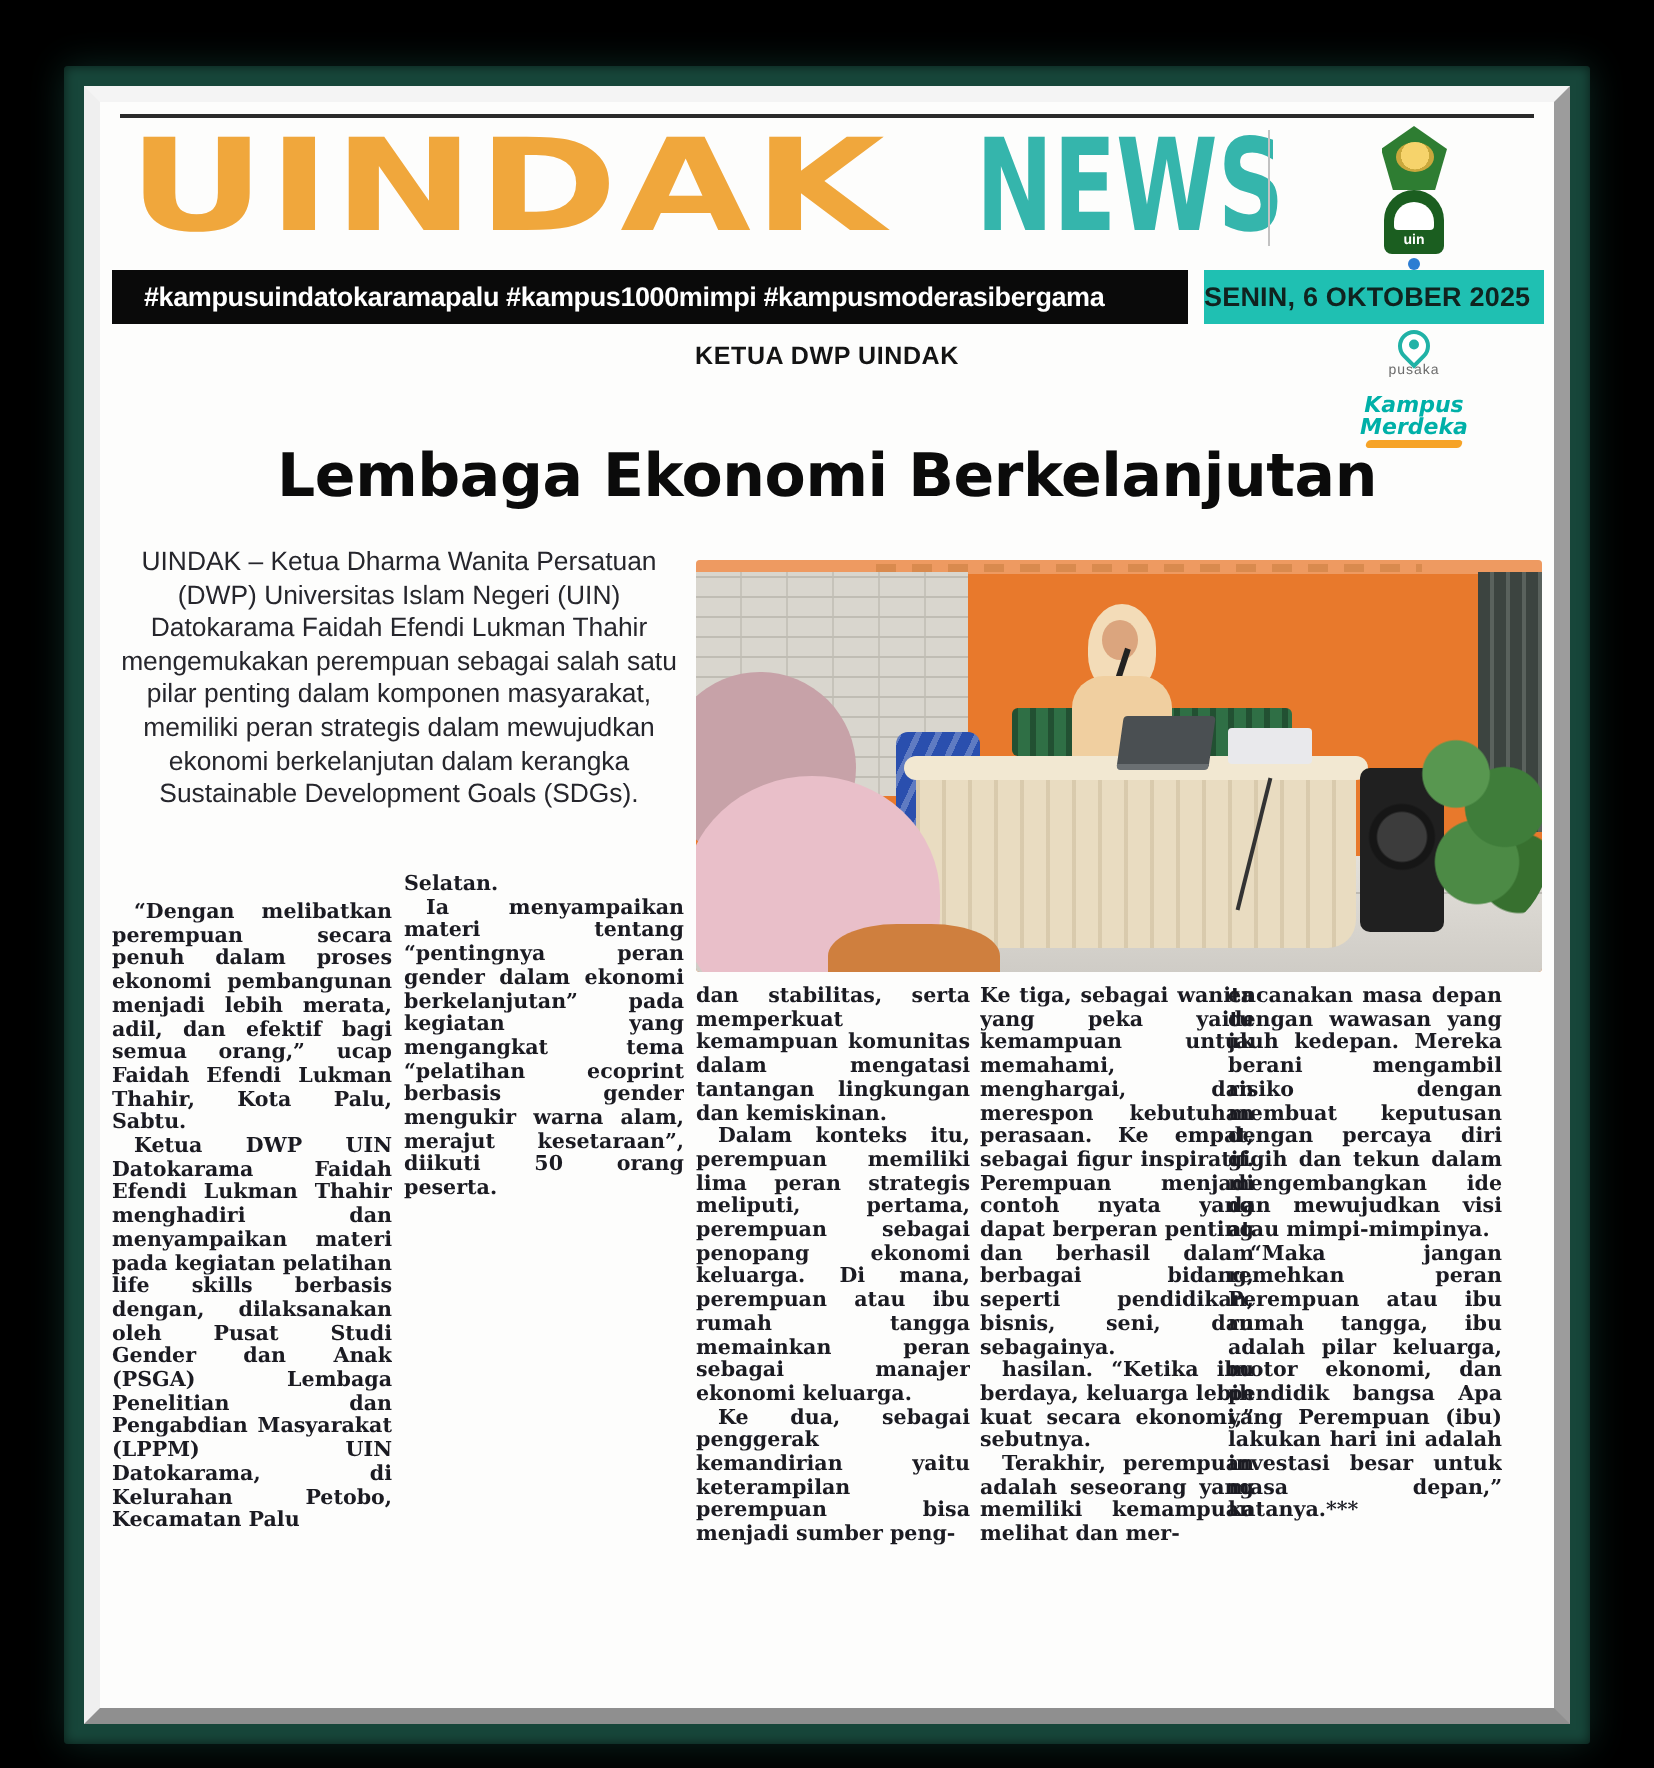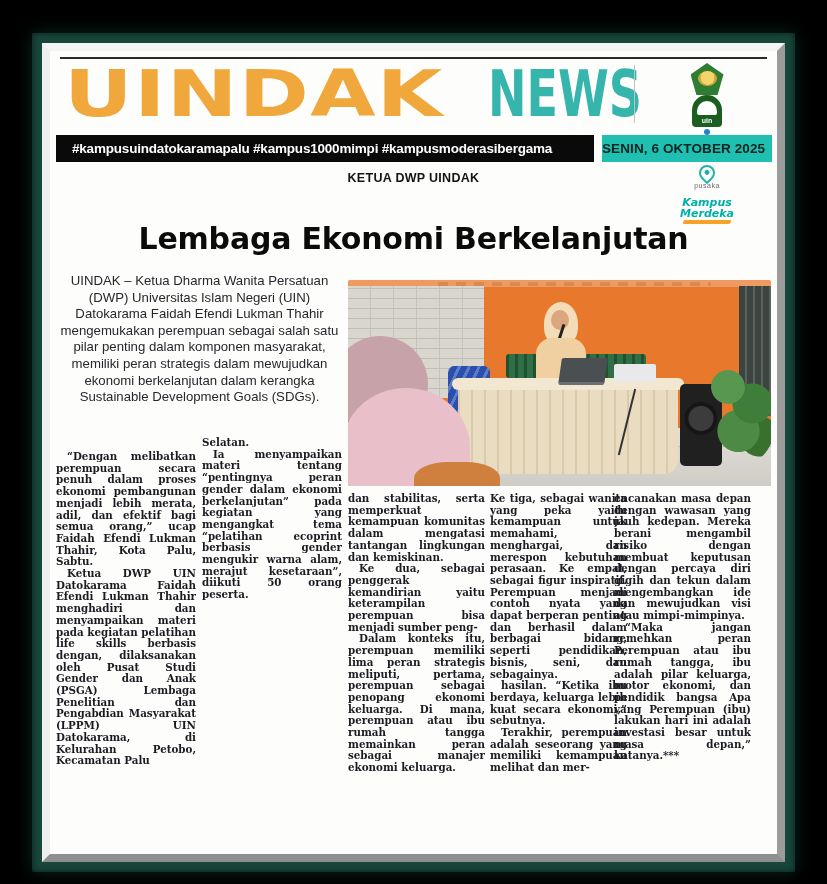--- a/index.html
+++ b/index.html
@@ -229,22 +229,22 @@
       <div class="col col-1">
           <p>“Dengan melibatkan perempuan secara penuh dalam proses ekonomi pembangunan menjadi lebih merata, adil, dan efektif bagi semua orang,” ucap Faidah Efendi Lukman Thahir, Kota Palu, Sabtu.</p>
           <p>Ketua DWP UIN Datokarama Faidah Efendi Lukman Thahir menghadiri dan menyampaikan materi pada kegiatan pelatihan life skills berbasis dengan, dilaksanakan oleh Pusat Studi Gender dan Anak (PSGA) Lembaga Penelitian dan Pengabdian Masyarakat (LPPM) UIN Datokarama, di Kelurahan Petobo, Kecamatan Palu</p>
         </div>
       <div class="col col-2 cont">
           <p>Selatan.</p>
           <p>Ia menyampaikan materi tentang “pentingnya peran gender dalam ekonomi berkelanjutan” pada kegiatan yang mengangkat tema “pelatihan ecoprint berbasis gender mengukir warna alam, merajut kesetaraan”, diikuti 50 orang peserta.</p>
         </div>
       <div class="col col-3 cont">
           <p>dan stabilitas, serta memperkuat kemampuan komunitas dalam mengatasi tantangan lingkungan dan kemiskinan.</p>
+          <p>Dalam konteks itu, perempuan memiliki lima peran strategis meliputi, pertama, perempuan sebagai penopang ekonomi keluarga. Di mana, perempuan atau ibu rumah tangga memainkan peran sebagai manajer ekonomi keluarga.</p>
           <p>Ke dua, sebagai penggerak kemandirian yaitu keterampilan perempuan bisa menjadi sumber peng-</p>
-          <p>Dalam konteks itu, perempuan memiliki lima peran strategis meliputi, pertama, perempuan sebagai penopang ekonomi keluarga. Di mana, perempuan atau ibu rumah tangga memainkan peran sebagai manajer ekonomi keluarga.</p>
         </div>
       <div class="col col-4 cont">
           <p>Ke tiga, sebagai wanita yang peka yaitu kemampuan untuk memahami, menghargai, dan merespon kebutuhan perasaan. Ke empat, sebagai figur inspiratif. Perempuan menjadi contoh nyata yang dapat berperan penting dan berhasil dalam berbagai bidang, seperti pendidikan, bisnis, seni, dan sebagainya.</p>
           <p>hasilan. “Ketika ibu berdaya, keluarga lebih kuat secara ekonomi,” sebutnya.</p>
           <p>Terakhir, perempuan adalah seseorang yang memiliki kemampuan melihat dan mer-</p>
         </div>
       <div class="col col-5 cont">
           <p>encanakan masa depan dengan wawasan yang jauh kedepan. Mereka berani mengambil risiko dengan membuat keputusan dengan percaya diri gigih dan tekun dalam mengembangkan ide dan mewujudkan visi atau mimpi-mimpinya.</p>
           <p>“Maka jangan remehkan peran Perempuan atau ibu rumah tangga, ibu adalah pilar keluarga, motor ekonomi, dan pendidik bangsa Apa yang Perempuan (ibu) lakukan hari ini adalah investasi besar untuk masa depan,” katanya.***</p>
         </div>

